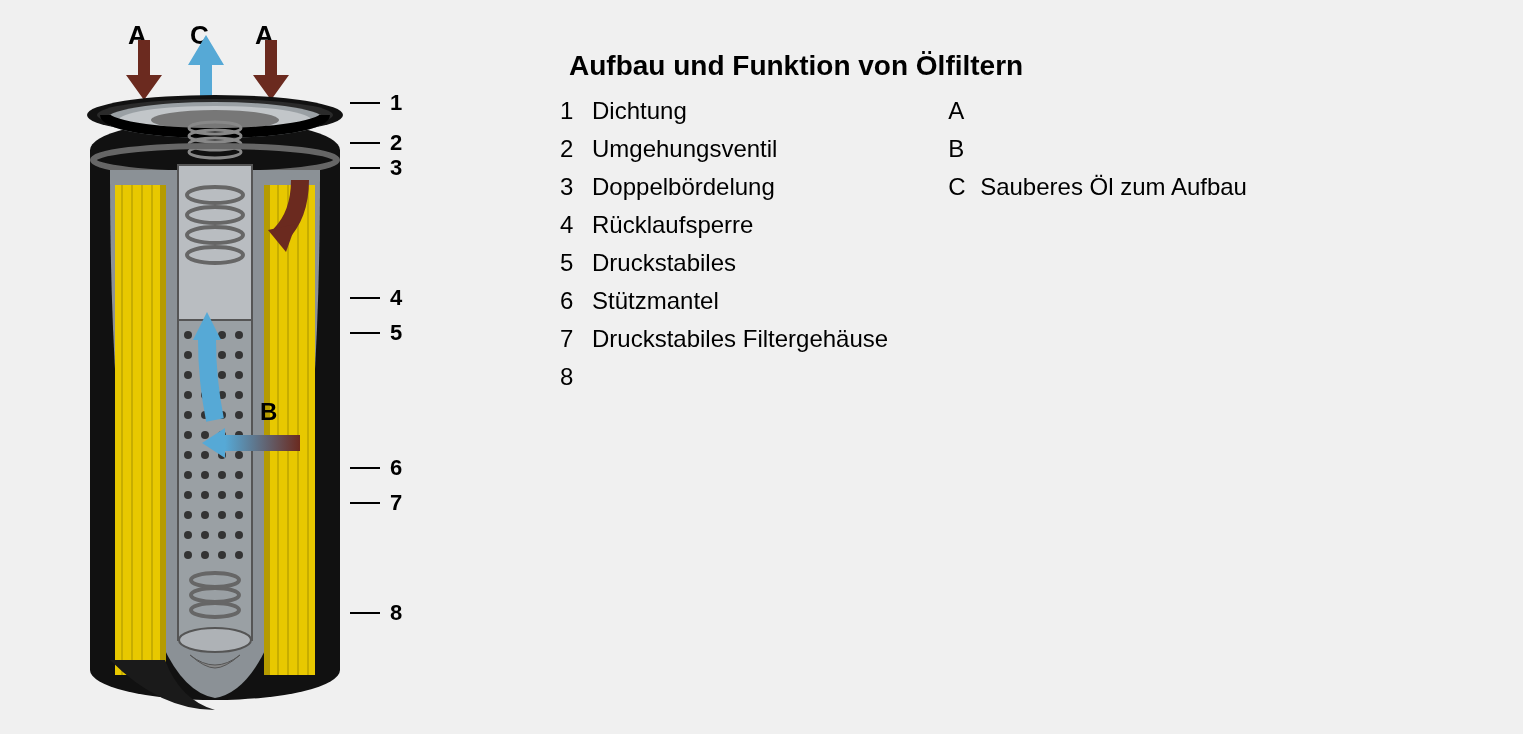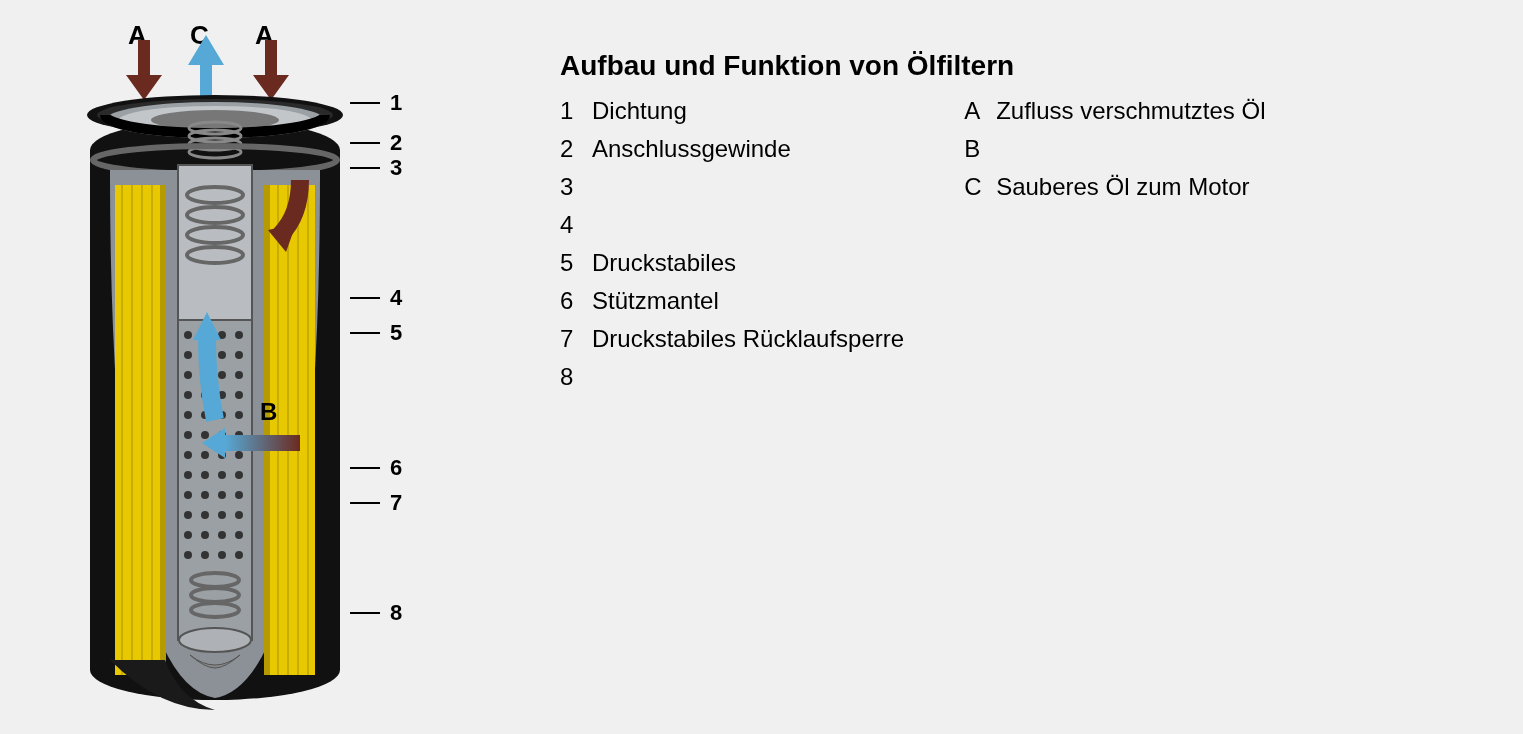--- a/index.html
+++ b/index.html
@@ -6,21 +6,21 @@
   .page{width:1523px;height:734px;position:relative;background:#f0f0f0;overflow:hidden}
   .figure{position:absolute;left:60px;top:20px;width:310px;height:700px}
   .figure svg{width:310px;height:700px}
   .callouts{position:absolute;left:350px;top:0;width:120px;height:700px;font-weight:bold;font-size:22px}
   .callouts .row{position:absolute;left:0;width:100%;display:flex;align-items:center}
   .callouts .line{flex:0 0 auto;height:2px;background:#000}
   .callouts .num{margin-left:10px}
   .toplabels{position:absolute;left:60px;top:20px;width:310px;height:40px;font-weight:bold;font-size:26px}
   .toplabels span{position:absolute}
   .legend{position:absolute;left:560px;top:50px;width:940px}
-  .legend h2{font-size:28px;font-weight:bold;margin:0 0 15px 0}
+  .legend h2{font-size:28px;font-weight:bold;margin:0 0 15px 9px}
   .legend-cols{display:flex;gap:60px}
   .legend-col{display:flex;flex-direction:column;gap:10px;font-size:24px}
   .legend-item{display:flex;gap:10px}
   .legend-item .k{min-width:22px}
 </style>
 </head>
 <body>
 
 <div class="page">
 
@@ -223,53 +223,54 @@
   <div class="legend">
     <h2>Aufbau und Funktion von Ölfiltern</h2>
     <div class="legend-cols">
       <div class="legend-col">
         <div class="legend-item">
             <span class="k">1</span>
             <span>Dichtung</span>
           </div>
         <div class="legend-item">
             <span class="k">2</span>
-            <span>Anschlussgewinde</span>
+            <span>Umgehungsventil</span>
           </div>
         <div class="legend-item">
             <span class="k">3</span>
+            <span>Doppelbördelung</span>
           </div>
         <div class="legend-item">
             <span class="k">4</span>
+            <span>Rücklaufsperre</span>
           </div>
         <div class="legend-item">
             <span class="k">5</span>
             <span>Druckstabiles</span>
           </div>
         <div class="legend-item">
             <span class="k">6</span>
             <span>Stützmantel</span>
           </div>
         <div class="legend-item">
             <span class="k">7</span>
-            <span>Druckstabiles Rücklaufsperre</span>
+            <span>Druckstabiles Filtergehäuse</span>
           </div>
         <div class="legend-item">
             <span class="k">8</span>
           </div>
       </div>
       <div class="legend-col">
         <div class="legend-item">
             <span class="k">A</span>
-            <span>Zufluss verschmutztes Öl</span>
           </div>
         <div class="legend-item">
             <span class="k">B</span>
           </div>
         <div class="legend-item">
             <span class="k">C</span>
-            <span>Sauberes Öl zum Motor</span>
+            <span>Sauberes Öl zum Aufbau</span>
           </div>
       </div>
     </div>
   </div>
 
 </div>
 
 </body></html>

